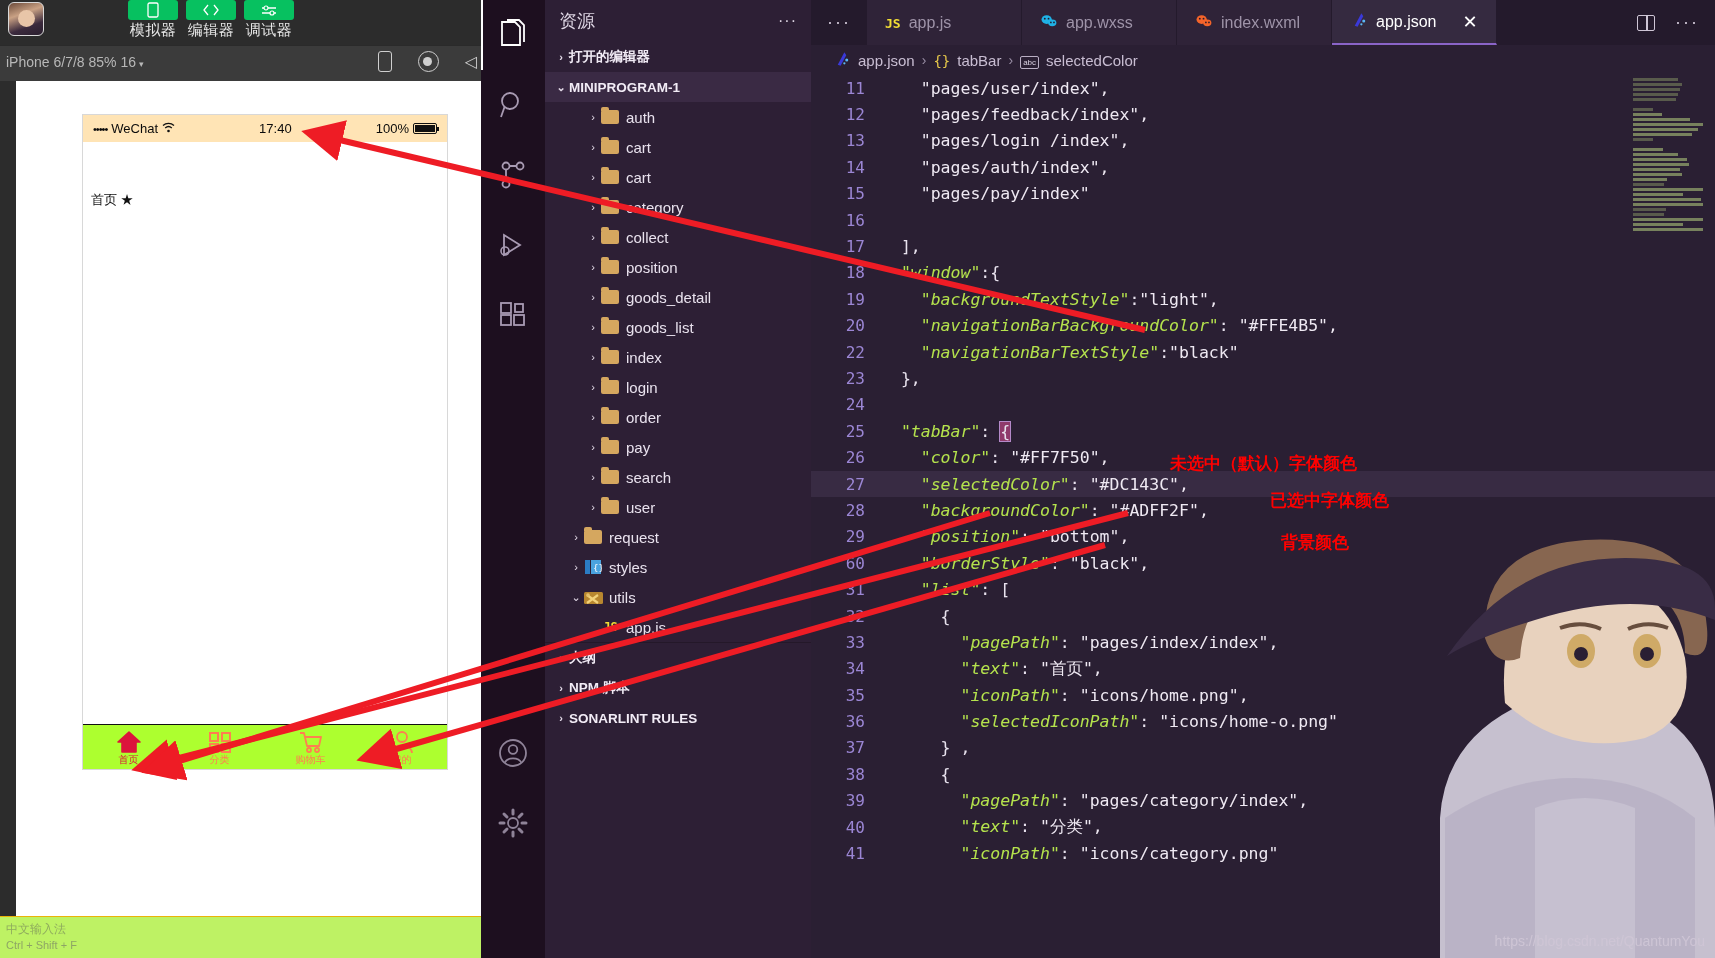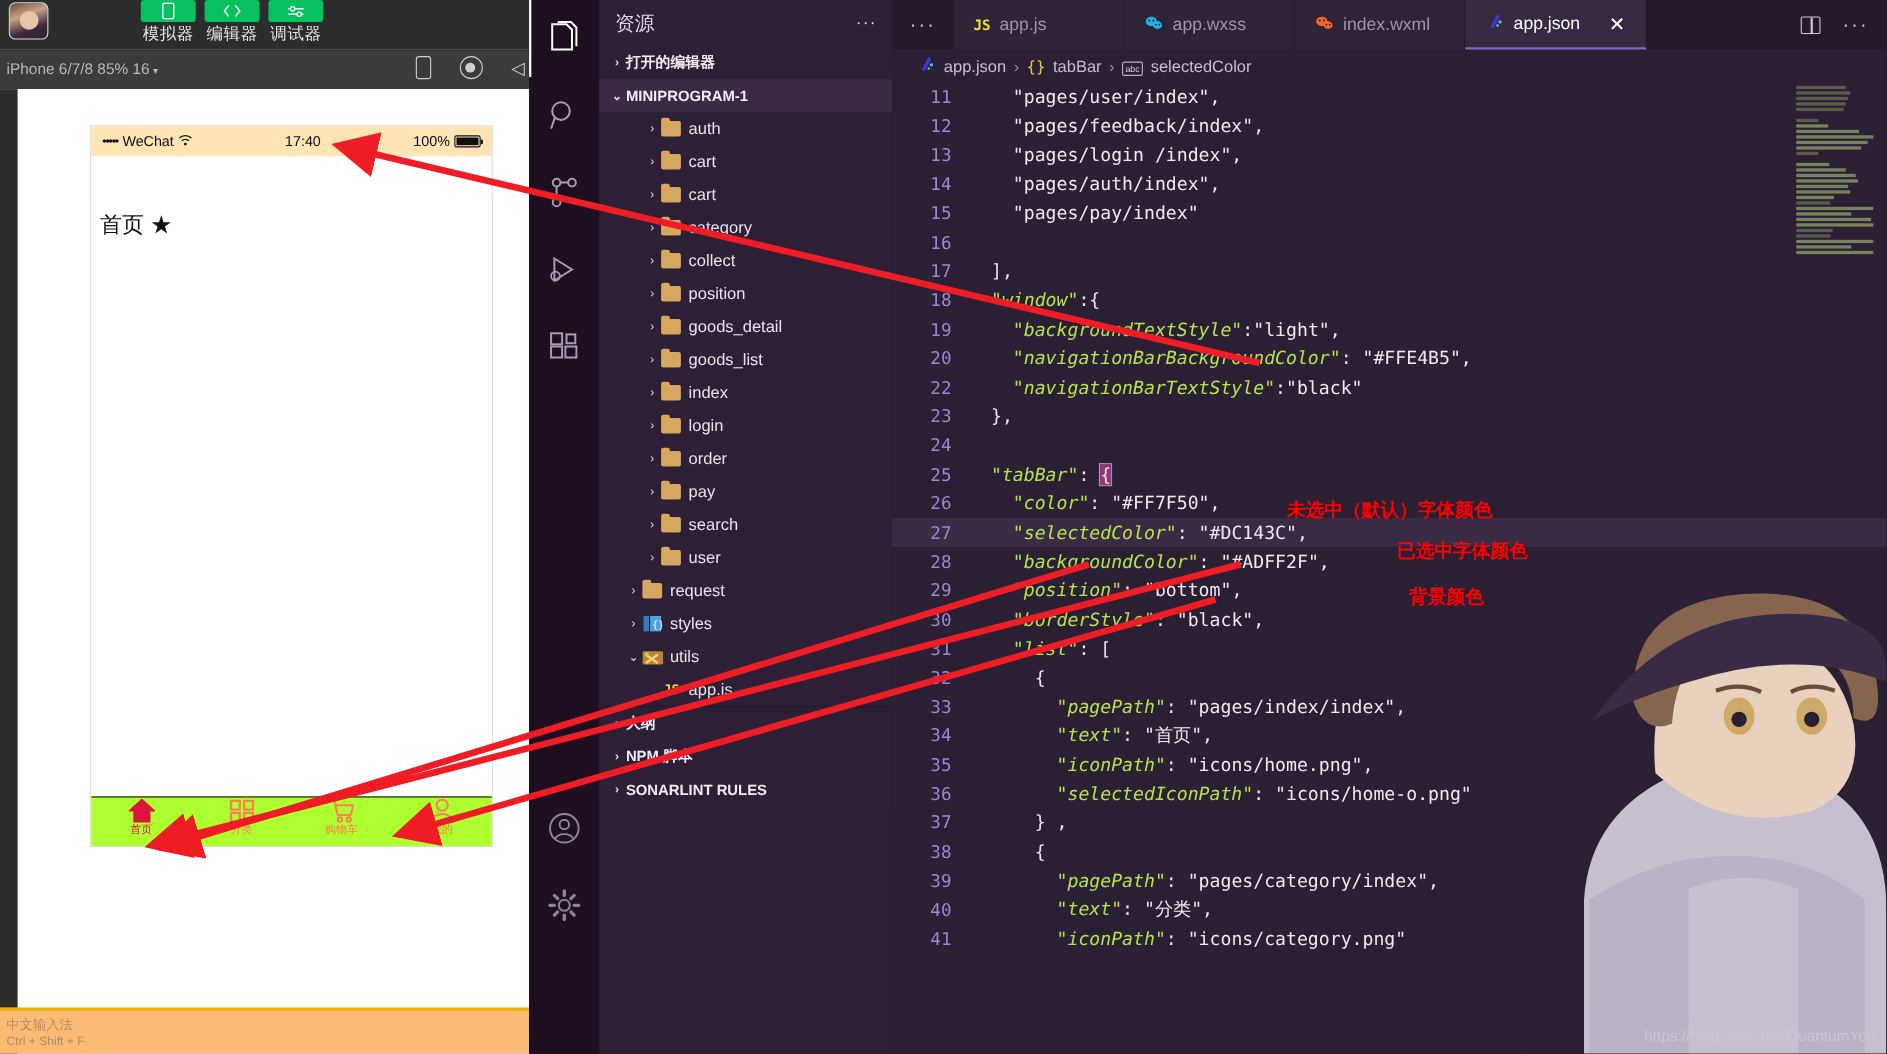--- a/index.html
+++ b/index.html
@@ -51,29 +51,29 @@
   .ph-batt::after { content:""; position:absolute; right:-3px; top:3px; width:2px; height:4px; background:#111; }
   .ph-nav { height: 39px; background: #ffe4b5; position: relative; display:flex; align-items:center; justify-content:center; }
   .ph-navtitle { font-size: 15px; color: #0b0b0b; }
   .ph-caps { position: absolute; right: 8px; top: 5px; width: 79px; height: 28px; border-radius: 16px;
              background: #fff; display: flex; align-items: center; justify-content: space-around;
              box-shadow: 0 0 0 1px #e4e4e4 inset; }
   .ph-caps .d3 { letter-spacing: 1px; font-size: 15px; color: #111; font-weight: 700; }
   .ph-caps .tgt { width: 19px; height: 19px; border: 2px solid #111; border-radius: 50%; position: relative; }
   .ph-caps .tgt::after { content:""; position:absolute; left:4px; top:4px; width:7px; height:7px; border-radius:50%; background:#111; }
   .ph-body { position:absolute; left:0; right:0; top:66px; bottom:45px; background:#fff; padding: 10px 8px; }
-  .ph-bodytext { font-size: 20px; color: #111; }
+  .ph-bodytext { font-size: 13px; color: #111; }
   .ph-tabbar { position: absolute; left: 0; right: 0; bottom: 0; height: 45px; background: #adff2f;
                display: flex; border-top: 1px solid #111; }
-  .ph-tab { flex: 1; display: flex; flex-direction: column; align-items: center; justify-content: flex-start; gap: 1px; }
+  .ph-tab { flex: 1; display: flex; flex-direction: column; align-items: center; justify-content: center; gap: 1px; }
   .ph-tab .tlbl { font-size: 10px; line-height: 1; }
   .ph-tab svg { display: block; }
 
   .dt-bottombar { position: absolute; left: 0; bottom: 0; width: 481px; height: 42px;
-                  background: #fdba74; border-top: 3px solid #eab308; }
+                  background: #bef264; border-top: 1px solid #eab308; }
   .dt-bottombar .bm { position:absolute; left:6px; top:4px; color:#555; font-size:12px; opacity:.45;}
   .dt-bottombar .bm2 { position:absolute; left:6px; top:22px; color:#666; font-size:11px; opacity:.55;}
 
   
   .vscode { position: absolute; left: 481px; top: 0; width: 1234px; height: 958px;
             background: #2a1f33; }
   .activitybar { position: absolute; left: 0; top: 0; width: 64px; height: 100%; background: #1d0f1f; }
   .ab-item { width: 64px; height: 70px; display: flex; align-items: center; justify-content: center; }
   .ab-item.active { box-shadow: inset 2px 0 0 #fff; }
 
@@ -592,21 +592,21 @@
     </div>
             <div class="codeline ">
       <span class="ln">28</span>
       <span class="code">    <span class="k">"backgroundColor"</span><span class="p">: </span><span class="s">"#ADFF2F",</span></span>
     </div>
             <div class="codeline ">
       <span class="ln">29</span>
       <span class="code">    <span class="k">"position"</span><span class="p">: </span><span class="s">"bottom",</span></span>
     </div>
             <div class="codeline ">
-      <span class="ln">30</span>
+      <span class="ln">60</span>
       <span class="code">    <span class="k">"borderStyle"</span><span class="p">: </span><span class="s">"black",</span></span>
     </div>
             <div class="codeline ">
       <span class="ln">31</span>
       <span class="code">    <span class="k">"list"</span><span class="p">: [</span></span>
     </div>
             <div class="codeline ">
       <span class="ln">32</span>
       <span class="code">      <span class="p">{</span></span>
     </div>

